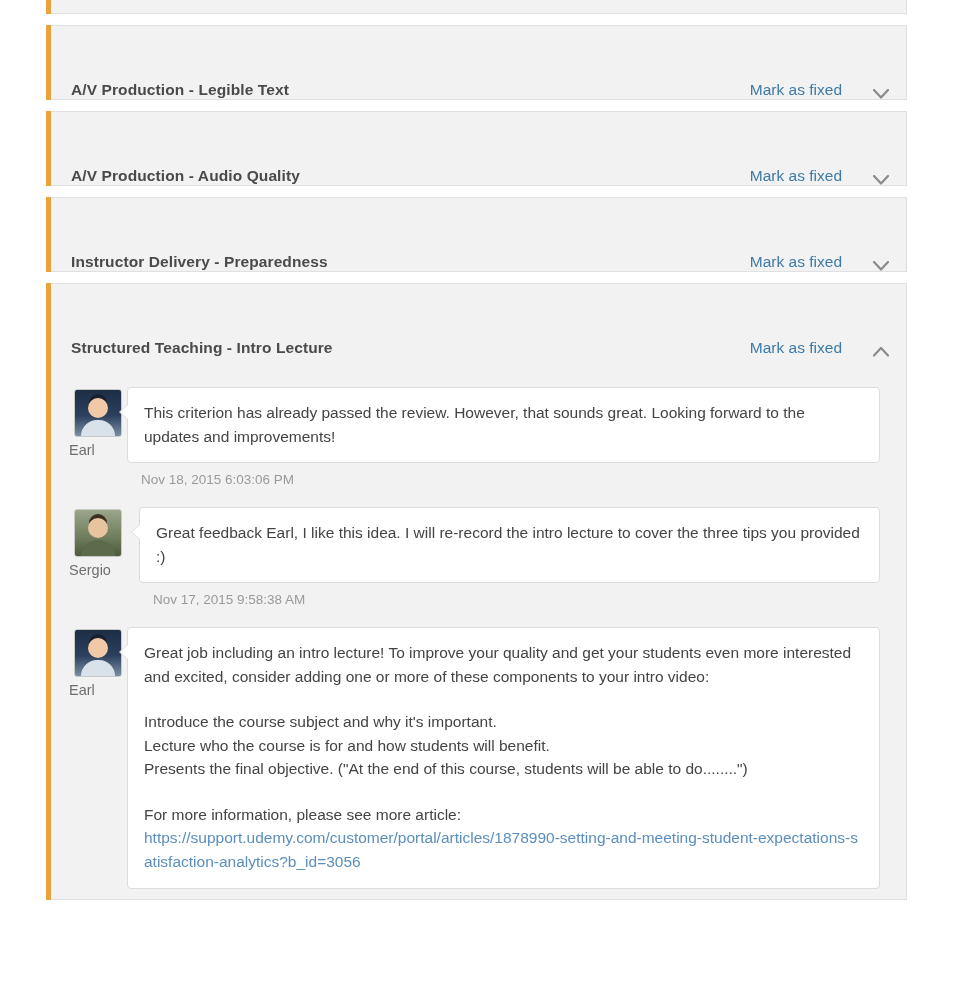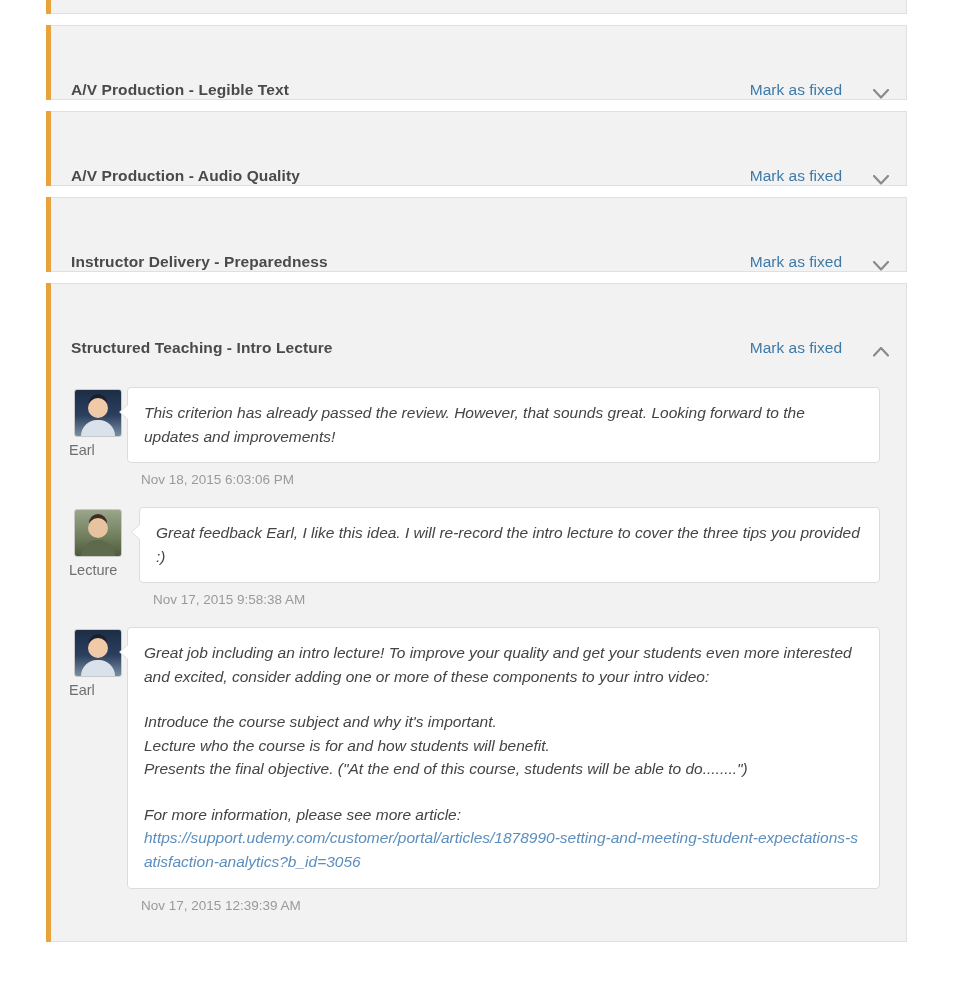--- a/index.html
+++ b/index.html
@@ -153,21 +153,20 @@
   }
   .bubble {
     position: relative;
     background: #ffffff;
     border: 1px solid #dcdcdc;
     border-radius: 4px;
     padding: 13px 16px 14px 16px;
     font-size: 15.5px;
     line-height: 1.52;
     color: #444444;
-    font-style: italic;
   }
   .bubble::before {
     content: "";
     position: absolute;
     left: -9px;
     top: 16px;
     width: 0;
     height: 0;
     border-top: 8px solid transparent;
     border-bottom: 8px solid transparent;
@@ -276,21 +275,21 @@
           <div class="timestamp">Nov 18, 2015 6:03:06 PM</div>
         </div>
       </div>
 
       <div class="comment comment-indent-1">
         <div class="avatar-col">
           <div class="avatar sergio">
             <div class="head"></div>
               <div class="body"></div>
           </div>
-          <div class="avatar-name">Lecture</div>
+          <div class="avatar-name">Sergio</div>
         </div>
         <div class="bubble-col">
           <div class="bubble">
             <p>Great feedback Earl, I like this idea. I will re-record the intro lecture to cover the three tips you provided :)</p>
           </div>
           <div class="timestamp">Nov 17, 2015 9:58:38 AM</div>
         </div>
       </div>
 
       <div class="comment">
@@ -305,20 +304,19 @@
           <div class="bubble">
             <p>Great job including an intro lecture! To improve your quality and get your students even more interested and excited, consider adding one or more of these components to your intro video:</p>
             <div class="blank-line"></div>
             <p>Introduce the course subject and why it's important.</p>
             <p>Lecture who the course is for and how students will benefit.</p>
             <p>Presents the final objective. ("At the end of this course, students will be able to do........")</p>
             <div class="blank-line"></div>
             <p>For more information, please see more article:</p>
             <a href="#">https://support.udemy.com/customer/portal/articles/1878990-setting-and-meeting-student-expectations-satisfaction-analytics?b_id=3056</a>
           </div>
-          <div class="timestamp">Nov 17, 2015 12:39:39 AM</div>
         </div>
       </div>
 
     </div>
   </div>
 
 </div>
 
 </body></html>

